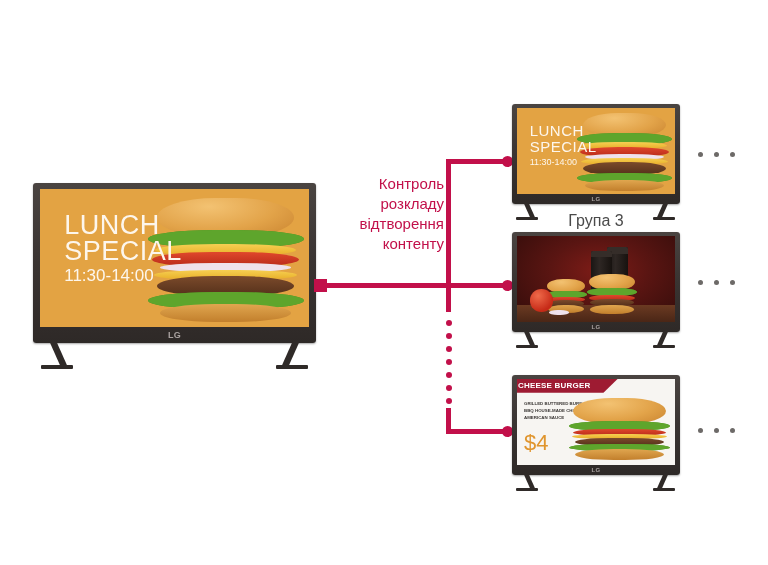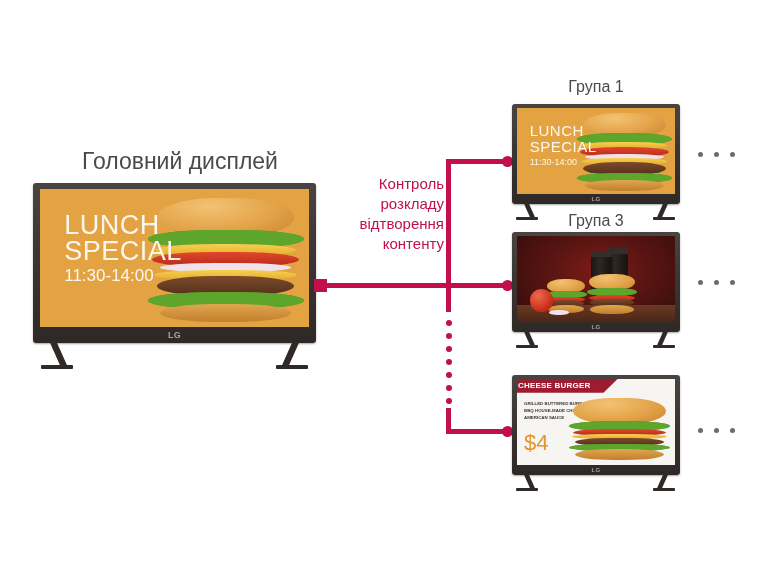--- a/index.html
+++ b/index.html
@@ -83,21 +83,20 @@
   .ctrl-text{position:absolute;color:#c2104a;text-align:center;line-height:1.34;white-space:pre-line;}
 
   .ellipsis{position:absolute;display:flex;gap:11px;align-items:center;}
   .ellipsis span{display:block;width:5px;height:5px;border-radius:50%;background:#6d6a68;}
 </style>
 </head>
 <body>
 
 <div class="stage">
 
-  <div class="title-main" style="left:82px;top:148px;font-size:23px;">Головний дисплей</div>
 
   <div class="tv" style="left:33px;top:183px;width:283px;height:160px;">
     <div class="bezel"></div>
     <div class="screen" style="left:7px;top:6px;right:7px;bottom:16px;">
       <div class="art-lunch">
         <div class="burger" style="left:40%;top:5%;width:58%;height:92%;">
           <i class="bun-top" style="left:6%;top:2%;width:88%;height:30%;"></i>
           <i class="lettuce" style="left:0%;top:27%;width:100%;height:14%;"></i>
           <i class="cheese" style="left:5%;top:38%;width:90%;height:9%;"></i>
           <i class="tomato" style="left:3%;top:44%;width:94%;height:12%;"></i>
@@ -143,21 +142,20 @@
 
   <div class="wire" style="left:446px;top:408px;width:5px;height:26px;"></div>
   <div class="wire" style="left:446px;top:429px;width:61px;height:5px;"></div>
   <div class="node" style="left:502px;top:426px;"></div>
 
   <div class="ctrl-text" style="left:324px;top:174px;width:120px;font-size:15px;text-align:right;">Контроль
 розкладу
 відтворення
 контенту</div>
 
-  <div class="glabel" style="left:510px;top:78px;width:172px;font-size:16px;">Група 1</div>
 
   <div class="tv" style="left:512px;top:104px;width:168px;height:100px;">
     <div class="bezel"></div>
     <div class="screen" style="left:5px;top:4px;right:5px;bottom:10px;">
       <div class="art-lunch">
         <div class="burger" style="left:38%;top:4%;width:60%;height:94%;">
           <i class="bun-top" style="left:6%;top:2%;width:88%;height:30%;"></i>
           <i class="lettuce" style="left:0%;top:27%;width:100%;height:14%;"></i>
           <i class="cheese" style="left:5%;top:38%;width:90%;height:9%;"></i>
           <i class="tomato" style="left:3%;top:44%;width:94%;height:12%;"></i>

